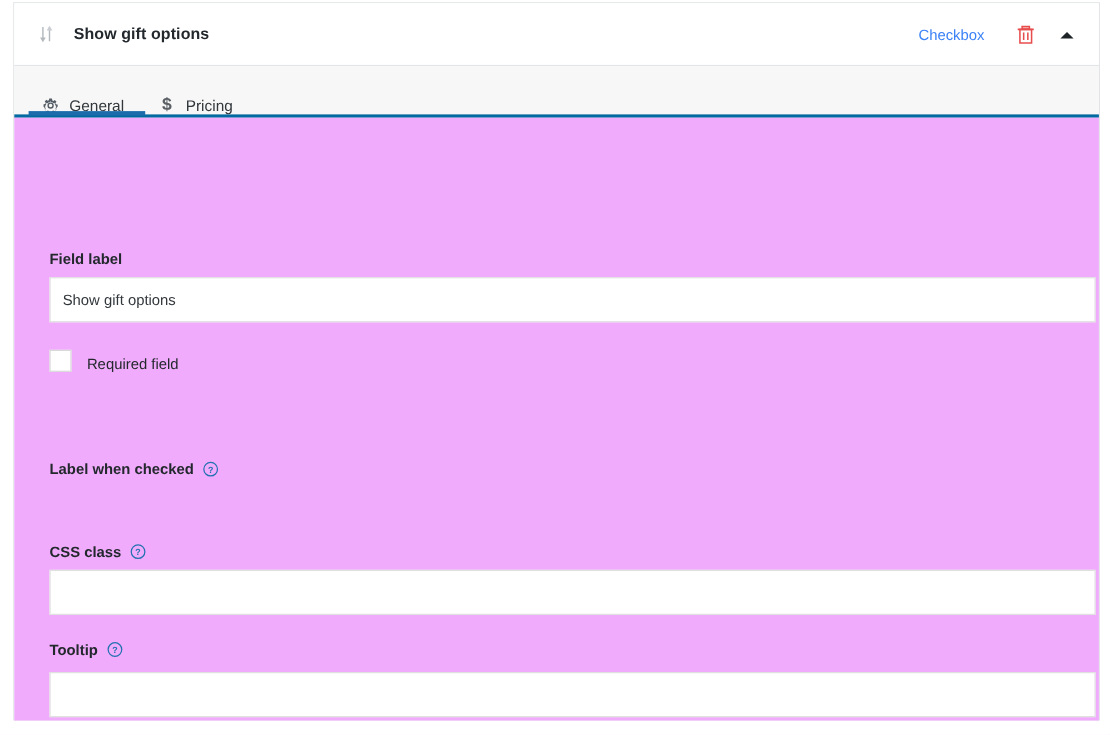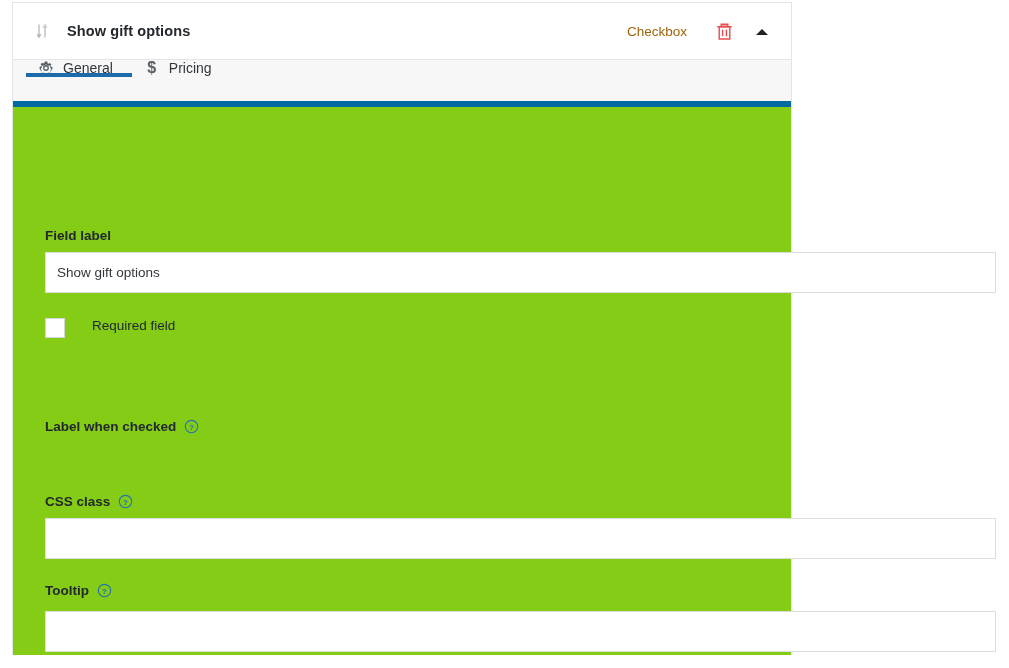--- a/index.html
+++ b/index.html
@@ -13,21 +13,21 @@
     font-family: "Liberation Sans", sans-serif;
     -webkit-font-smoothing: antialiased;
     color: #1d2327;
     overflow: hidden;
   }
 
   .field-panel {
     position: absolute;
     left: 12px;
     top: 2px;
-    width: 780px;
+    width: 988px;
     height: 653px;
     background: #ffffff;
     border: 1px solid #e2e4e7;
     box-sizing: border-box;
   }
 
   
   .panel-header {
     position: relative;
     height: 57px;
@@ -58,21 +58,21 @@
     position: absolute;
     right: 16px;
     top: 0;
     height: 57px;
     display: flex;
     align-items: center;
     gap: 0px;
   }
   .field-type-label {
     font-size: 13.5px;
-    color: #a16207;
+    color: #3b82f6;
     margin-right: 24px;
     white-space: nowrap;
   }
   .trash-btn {
     width: 26px;
     height: 26px;
     display: flex;
     align-items: center;
     justify-content: center;
     cursor: pointer;
@@ -91,24 +91,24 @@
     border-left: 6px solid transparent;
     border-right: 6px solid transparent;
     border-bottom: 6px solid #1d2327;
   }
 
   
   .tab-bar {
     position: relative;
     height: 47px;
     background: #f7f7f7;
-    border-bottom: 6px solid #0369a1;
-    box-sizing: border-box;
-    display: flex;
-    align-items: flex-start;
+    border-bottom: 3px solid #0369a1;
+    box-sizing: border-box;
+    display: flex;
+    align-items: flex-end;
     padding-left: 13px;
   }
   .tab {
     display: flex;
     align-items: center;
     gap: 9px;
     padding: 0 19px 0 12px;
     font-size: 14px;
     color: #32373c;
     cursor: pointer;
@@ -137,21 +137,21 @@
   .dollar-icon {
     font-size: 16px;
     font-weight: bold;
     color: #5a6065;
     line-height: 1;
   }
 
   
   .panel-body {
     padding: 0 0 0 0;
-    background: #84cc16;
+    background: #f0abfc;
     height: 548px;
     box-sizing: border-box;
     position: relative;
   }
 
   .form-label {
     font-size: 13.5px;
     font-weight: bold;
     color: #23282d;
     display: flex;
@@ -177,22 +177,22 @@
     background: #ffffff;
     font-family: "Liberation Sans", sans-serif;
     font-size: 13.5px;
     color: #32373c;
     padding: 0 11px;
     outline: none;
   }
 
   .checkbox-row {
     display: flex;
-    align-items: flex-start;
-    gap: 27px;
+    align-items: flex-end;
+    gap: 14px;
     cursor: pointer;
   }
   .cbx {
     width: 20px;
     height: 20px;
     border: 1px solid #d5d5d5;
     background: #fff;
     box-sizing: border-box;
     flex: none;
   }

